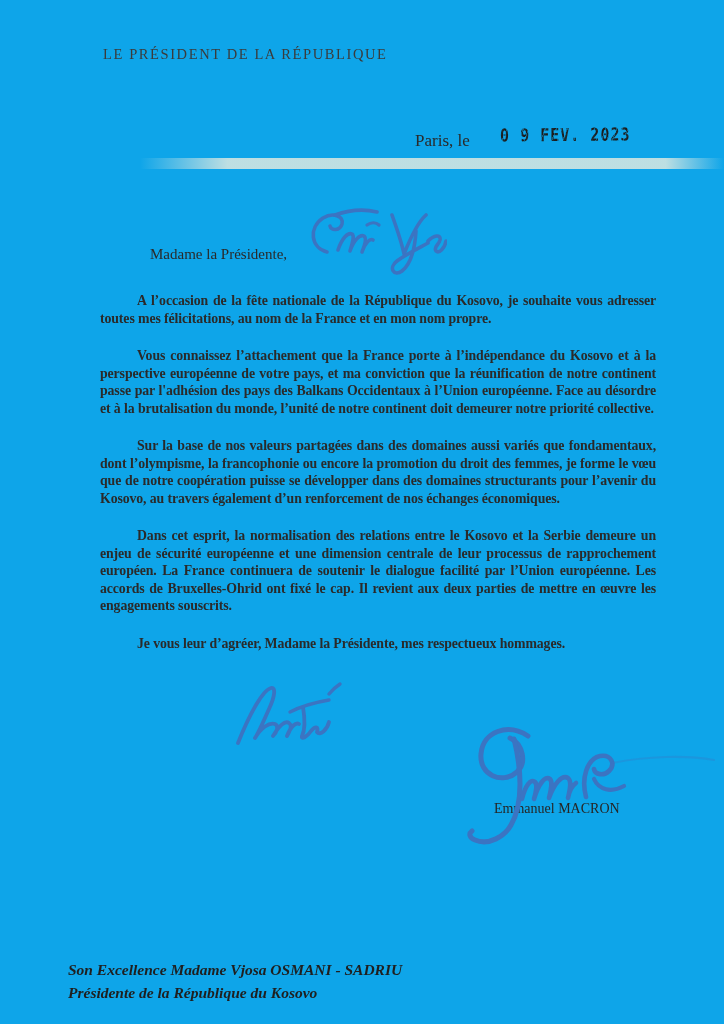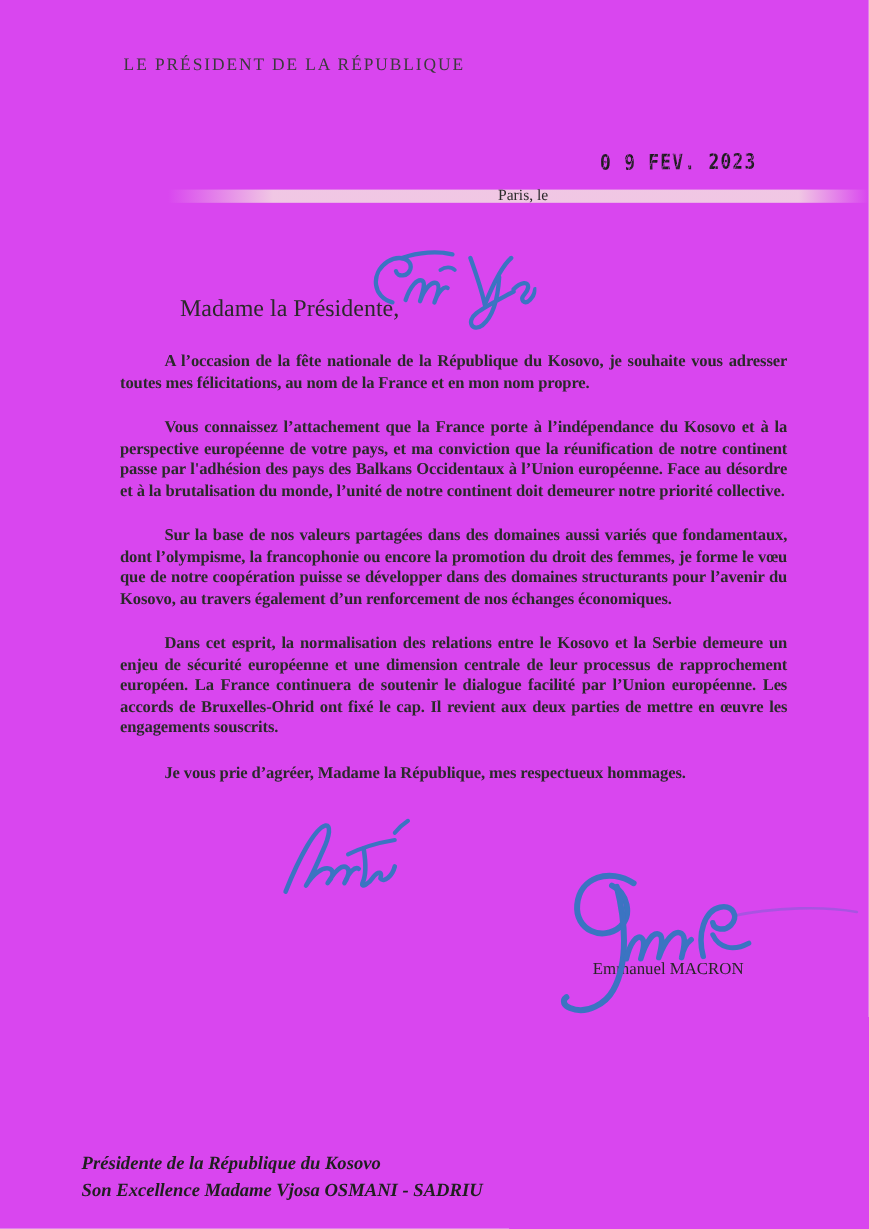--- a/index.html
+++ b/index.html
@@ -1,39 +1,39 @@
 <!DOCTYPE html>
 <html lang="fr"><head>
 <meta charset="utf-8">
 <style>
   html,body{margin:0;padding:0;background:#e9e9e9;}
   .page{
     position:relative;width:724px;height:1024px;margin:0 auto;
-    background:#d946ef;overflow:hidden;
+    background:#0ea5e9;overflow:hidden;
     font-family:"Liberation Serif","DejaVu Serif",serif;color:#2a2a2a;
   }
   .letterhead{
     position:absolute;left:103px;top:46px;
     font-size:14.5px;letter-spacing:1.6px;color:#3b3b3b;white-space:nowrap;
   }
   .artifact{
     position:absolute;left:140px;top:158px;width:584px;height:11px;
     background:linear-gradient(90deg,rgba(248,242,224,0) 0%,rgba(248,242,224,.75) 15%,rgba(248,242,224,.75) 90%,rgba(248,242,224,0) 100%);
   }
-  .dateline-place{position:absolute;left:415px;top:131px;font-size:13px;margin-top:24px;}
+  .dateline-place{position:absolute;left:415px;top:131px;font-size:17px;}
   .date-stamp{
     position:absolute;left:500px;top:125px;
     font-family:"DejaVu Sans Mono","Liberation Mono",monospace;
     font-weight:700;font-size:15px;letter-spacing:1px;color:#1c1c1c;
     transform:scaleY(1.18) rotate(-0.4deg);transform-origin:left top;
     -webkit-mask-image:repeating-linear-gradient(115deg,rgba(0,0,0,1) 0 2px,rgba(0,0,0,.5) 2px 3px,rgba(0,0,0,.9) 3px 5px);
     mask-image:repeating-linear-gradient(115deg,rgba(0,0,0,1) 0 2px,rgba(0,0,0,.5) 2px 3px,rgba(0,0,0,.9) 3px 5px);
     white-space:nowrap;
   }
-  .salutation{position:absolute;left:150px;top:246px;font-size:20px;}
+  .salutation{position:absolute;left:150px;top:246px;font-size:15px;}
   .letter-body{
     position:absolute;left:100px;top:292px;width:556px;
     font-size:13.8px;line-height:17.5px;text-align:justify;letter-spacing:-0.1px;font-weight:bold;
   }
   .letter-body p{margin:0 0 20px 0;text-indent:37px;}
   .sig-name{position:absolute;left:494px;top:801px;font-size:14px;color:#262626;white-space:nowrap;}
   .recipient{
     position:absolute;left:68px;top:959px;
     font-size:15.5px;font-weight:700;font-style:italic;line-height:22.5px;color:#1f1f1f;
   }
@@ -65,21 +65,21 @@
     <path stroke-width="3.6" d="M95,9 C100,23 105,38 107,48 C113,33 121,16 129,9"></path>
     <path stroke-width="3.6" d="M119,25 C118,41 114,58 105,65 C97,71 91,62 100,55 C108,49 120,43 131,37"></path>
     <path stroke-width="3.6" d="M131,35 C137,29 144,28 143,34 C142,39 136,41 139,45 C142,48 148,42 149,35"></path>
   </svg>
 
   <div class="letter-body">
     <p>A l’occasion de la fête nationale de la République du Kosovo, je souhaite vous adresser toutes mes félicitations, au nom de la France et en mon nom propre.</p>
     <p>Vous connaissez l’attachement que la France porte à l’indépendance du Kosovo et à la perspective européenne de votre pays, et ma conviction que la réunification de notre continent passe par l'adhésion des pays des Balkans Occidentaux à l’Union européenne. Face au désordre et à la brutalisation du monde, l’unité de notre continent doit demeurer notre priorité collective.</p>
     <p>Sur la base de nos valeurs partagées dans des domaines aussi variés que fondamentaux, dont l’olympisme, la francophonie ou encore la promotion du droit des femmes, je forme le vœu que de notre coopération puisse se développer dans des domaines structurants pour l’avenir du Kosovo, au travers également d’un renforcement de nos échanges économiques.</p>
     <p>Dans cet esprit, la normalisation des relations entre le Kosovo et la Serbie demeure un enjeu de sécurité européenne et une dimension centrale de leur processus de rapprochement européen. La France continuera de soutenir le dialogue facilité par l’Union européenne. Les accords de Bruxelles-Ohrid ont fixé le cap. Il revient aux deux parties de mettre en œuvre les engagements souscrits.</p>
-    <p>Je vous prie d’agréer, Madame la République, mes respectueux hommages.</p>
+    <p>Je vous leur d’agréer, Madame la Présidente, mes respectueux hommages.</p>
   </div>
 
   <svg class="hw hw-amities" width="120" height="74" viewBox="0 0 120 74" role="img" aria-label="Amitiés">
     <path stroke-width="3.8" d="M8,66 C20,36 33,13 41,11 C46,10 45,19 39,32 C34,43 29,55 25,61 C31,51 39,45 45,47 C49,49 47,55 43,59 C49,49 55,43 59,46 C62,48 60,54 57,59 C61,49 66,45 69,47"></path>
     <path stroke-width="3.8" d="M73,30 C75,42 75,53 72,59 C71,63 77,60 81,54 C85,49 89,49 87,55 C90,59 97,53 99,45"></path>
     <path stroke-width="3.4" d="M60,35 C72,29 87,25 99,23"></path>
     <path stroke-width="3.4" d="M99,17 C103,12 107,9 110,7"></path>
   </svg>
 
   <div class="sig-name">Emmanuel MACRON</div>
@@ -87,17 +87,17 @@
   <svg class="hw hw-signature" width="260" height="130" viewBox="0 0 260 130" role="img" aria-label="Emmanuel MACRON">
     <path stroke-width="5" d="M66,14 C46,1 21,9 19,32 C17,53 40,63 55,50 C65,41 61,22 48,16"></path>
     <path stroke-width="5" d="M52,17 C59,45 62,80 49,103 C43,114 27,124 13,118 C8,116 6,112 10,109"></path>
     <path stroke-width="4.6" d="M60,77 C63,64 69,56 73,60 C76,63 74,70 72,77 C76,63 83,53 88,57 C91,60 89,68 87,76 C92,62 100,52 106,56 C110,59 108,68 106,76 C107,70 110,64 114,61"></path>
     <path stroke-width="4.6" d="M124,75 C119,56 125,37 138,34 C149,32 154,42 147,49 C142,54 133,53 132,47"></path>
     <path stroke-width="4.2" d="M132,57 C137,68 149,71 162,64"></path>
     <path stroke-width="2.2" stroke-opacity="0.3" d="M150,41 C185,34 225,33 252,38"></path>
   </svg>
 
   <div class="recipient">
+    <div>Son Excellence Madame Vjosa OSMANI - SADRIU</div>
     <div>Présidente de la République du Kosovo</div>
-    <div>Son Excellence Madame Vjosa OSMANI - SADRIU</div>
   </div>
 
 </div>
 
 </body></html>

